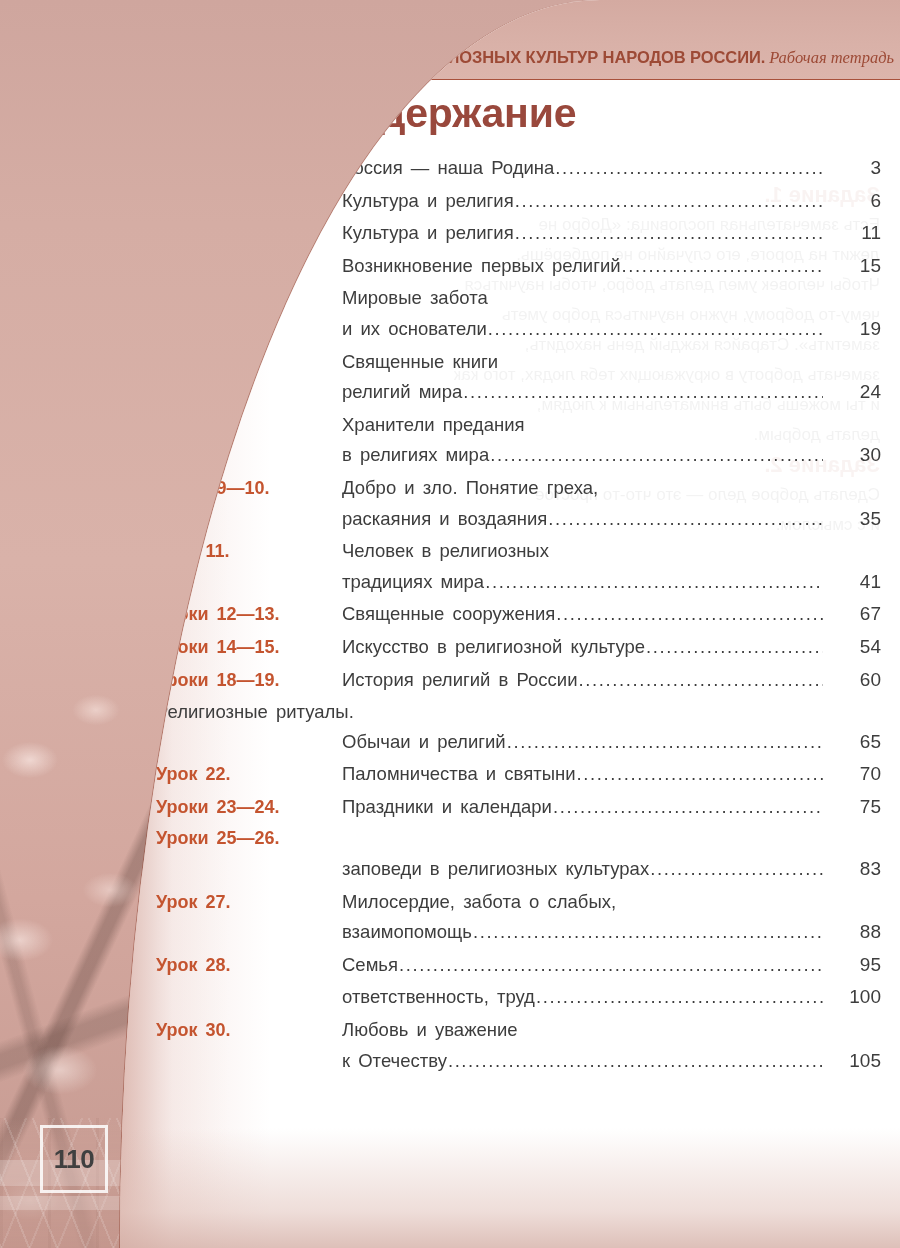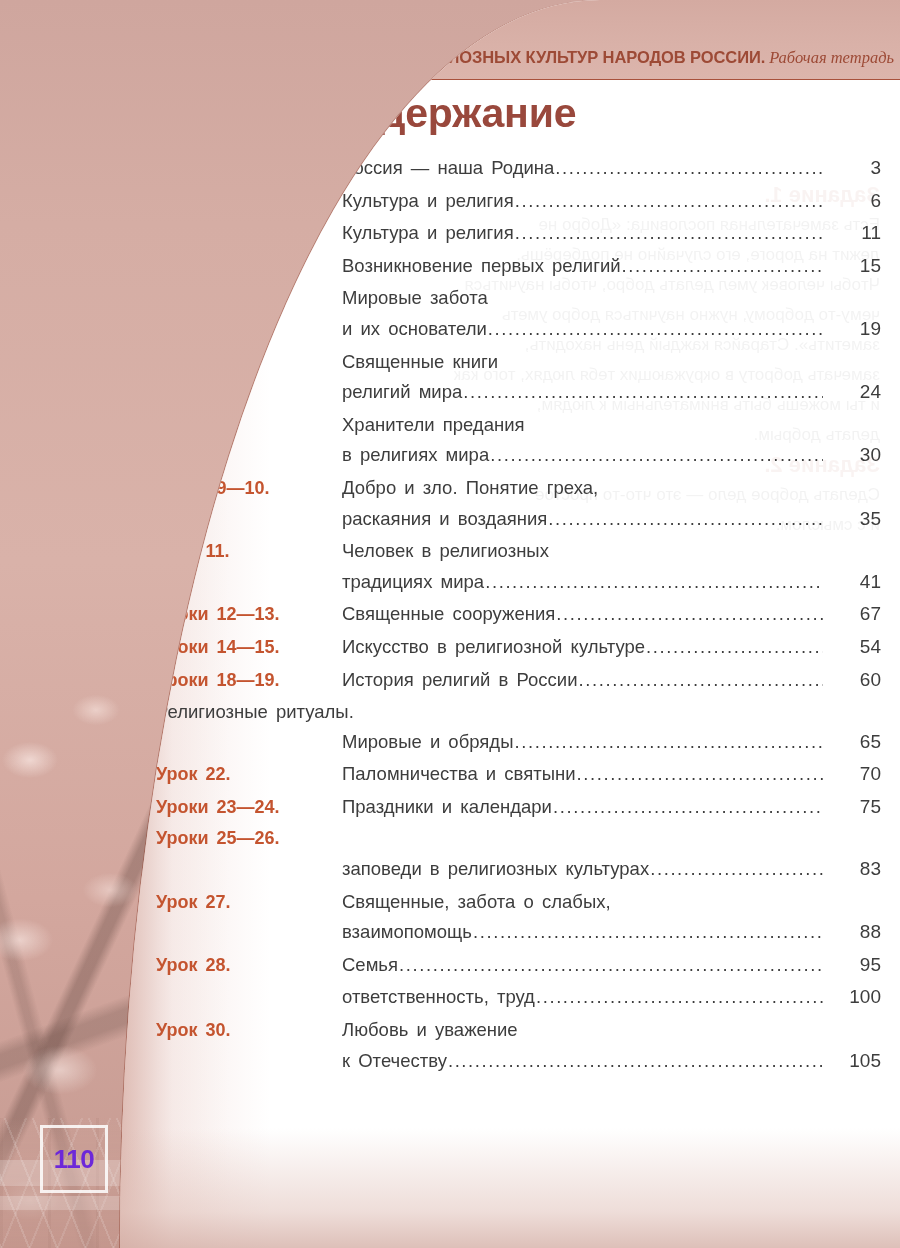--- a/index.html
+++ b/index.html
@@ -255,21 +255,21 @@
     width: 62px;
     height: 62px;
     border: 3px solid rgba(255,255,255,.85);
     display: flex;
     align-items: center;
     justify-content: center;
   }
   .folio span {
     font-size: 26px;
     font-weight: bold;
-    color: #6d28d9;
+    color: #404040;
     letter-spacing: -0.5px;
   }
 </style>
 </head>
 <body>
 
 <div class="page">
 
   <div class="bg-base"></div>
   <div class="bg-blossom"></div>
@@ -471,21 +471,21 @@
             <div class="line">
               <div class="title-cell">
                 <span class="title-text">Религиозные ритуалы.</span>
                 <span class="leader off">..................................................................................</span>
               </div>
               <span class="page-no off"></span>
             </div>
             <div class="line">
               <div class="label blank"><span class="word">Уроки</span><span class="num">20—21.</span></div>
               <div class="title-cell">
-                <span class="title-text">Мировые и обряды</span>
+                <span class="title-text">Обычаи и религий</span>
                 <span class="leader">..................................................................................</span>
               </div>
               <span class="page-no">65</span>
             </div>
           </div>
           <div class="entry">
             <div class="line">
               <div class="label"><span class="word">Урок</span><span class="num">22.</span></div>
               <div class="title-cell">
                 <span class="title-text">Паломничества и святыни</span>
@@ -515,21 +515,21 @@
                 <span class="title-text">заповеди в религиозных культурах</span>
                 <span class="leader">..................................................................................</span>
               </div>
               <span class="page-no">83</span>
             </div>
           </div>
           <div class="entry">
             <div class="line">
               <div class="label"><span class="word">Урок</span><span class="num">27.</span></div>
               <div class="title-cell">
-                <span class="title-text">Священные, забота о слабых,</span>
+                <span class="title-text">Милосердие, забота о слабых,</span>
                 <span class="leader off">..................................................................................</span>
               </div>
               <span class="page-no off"></span>
             </div>
             <div class="line">
               <div class="label blank"><span class="word">Урок</span><span class="num">27.</span></div>
               <div class="title-cell">
                 <span class="title-text">взаимопомощь</span>
                 <span class="leader">..................................................................................</span>
               </div>

